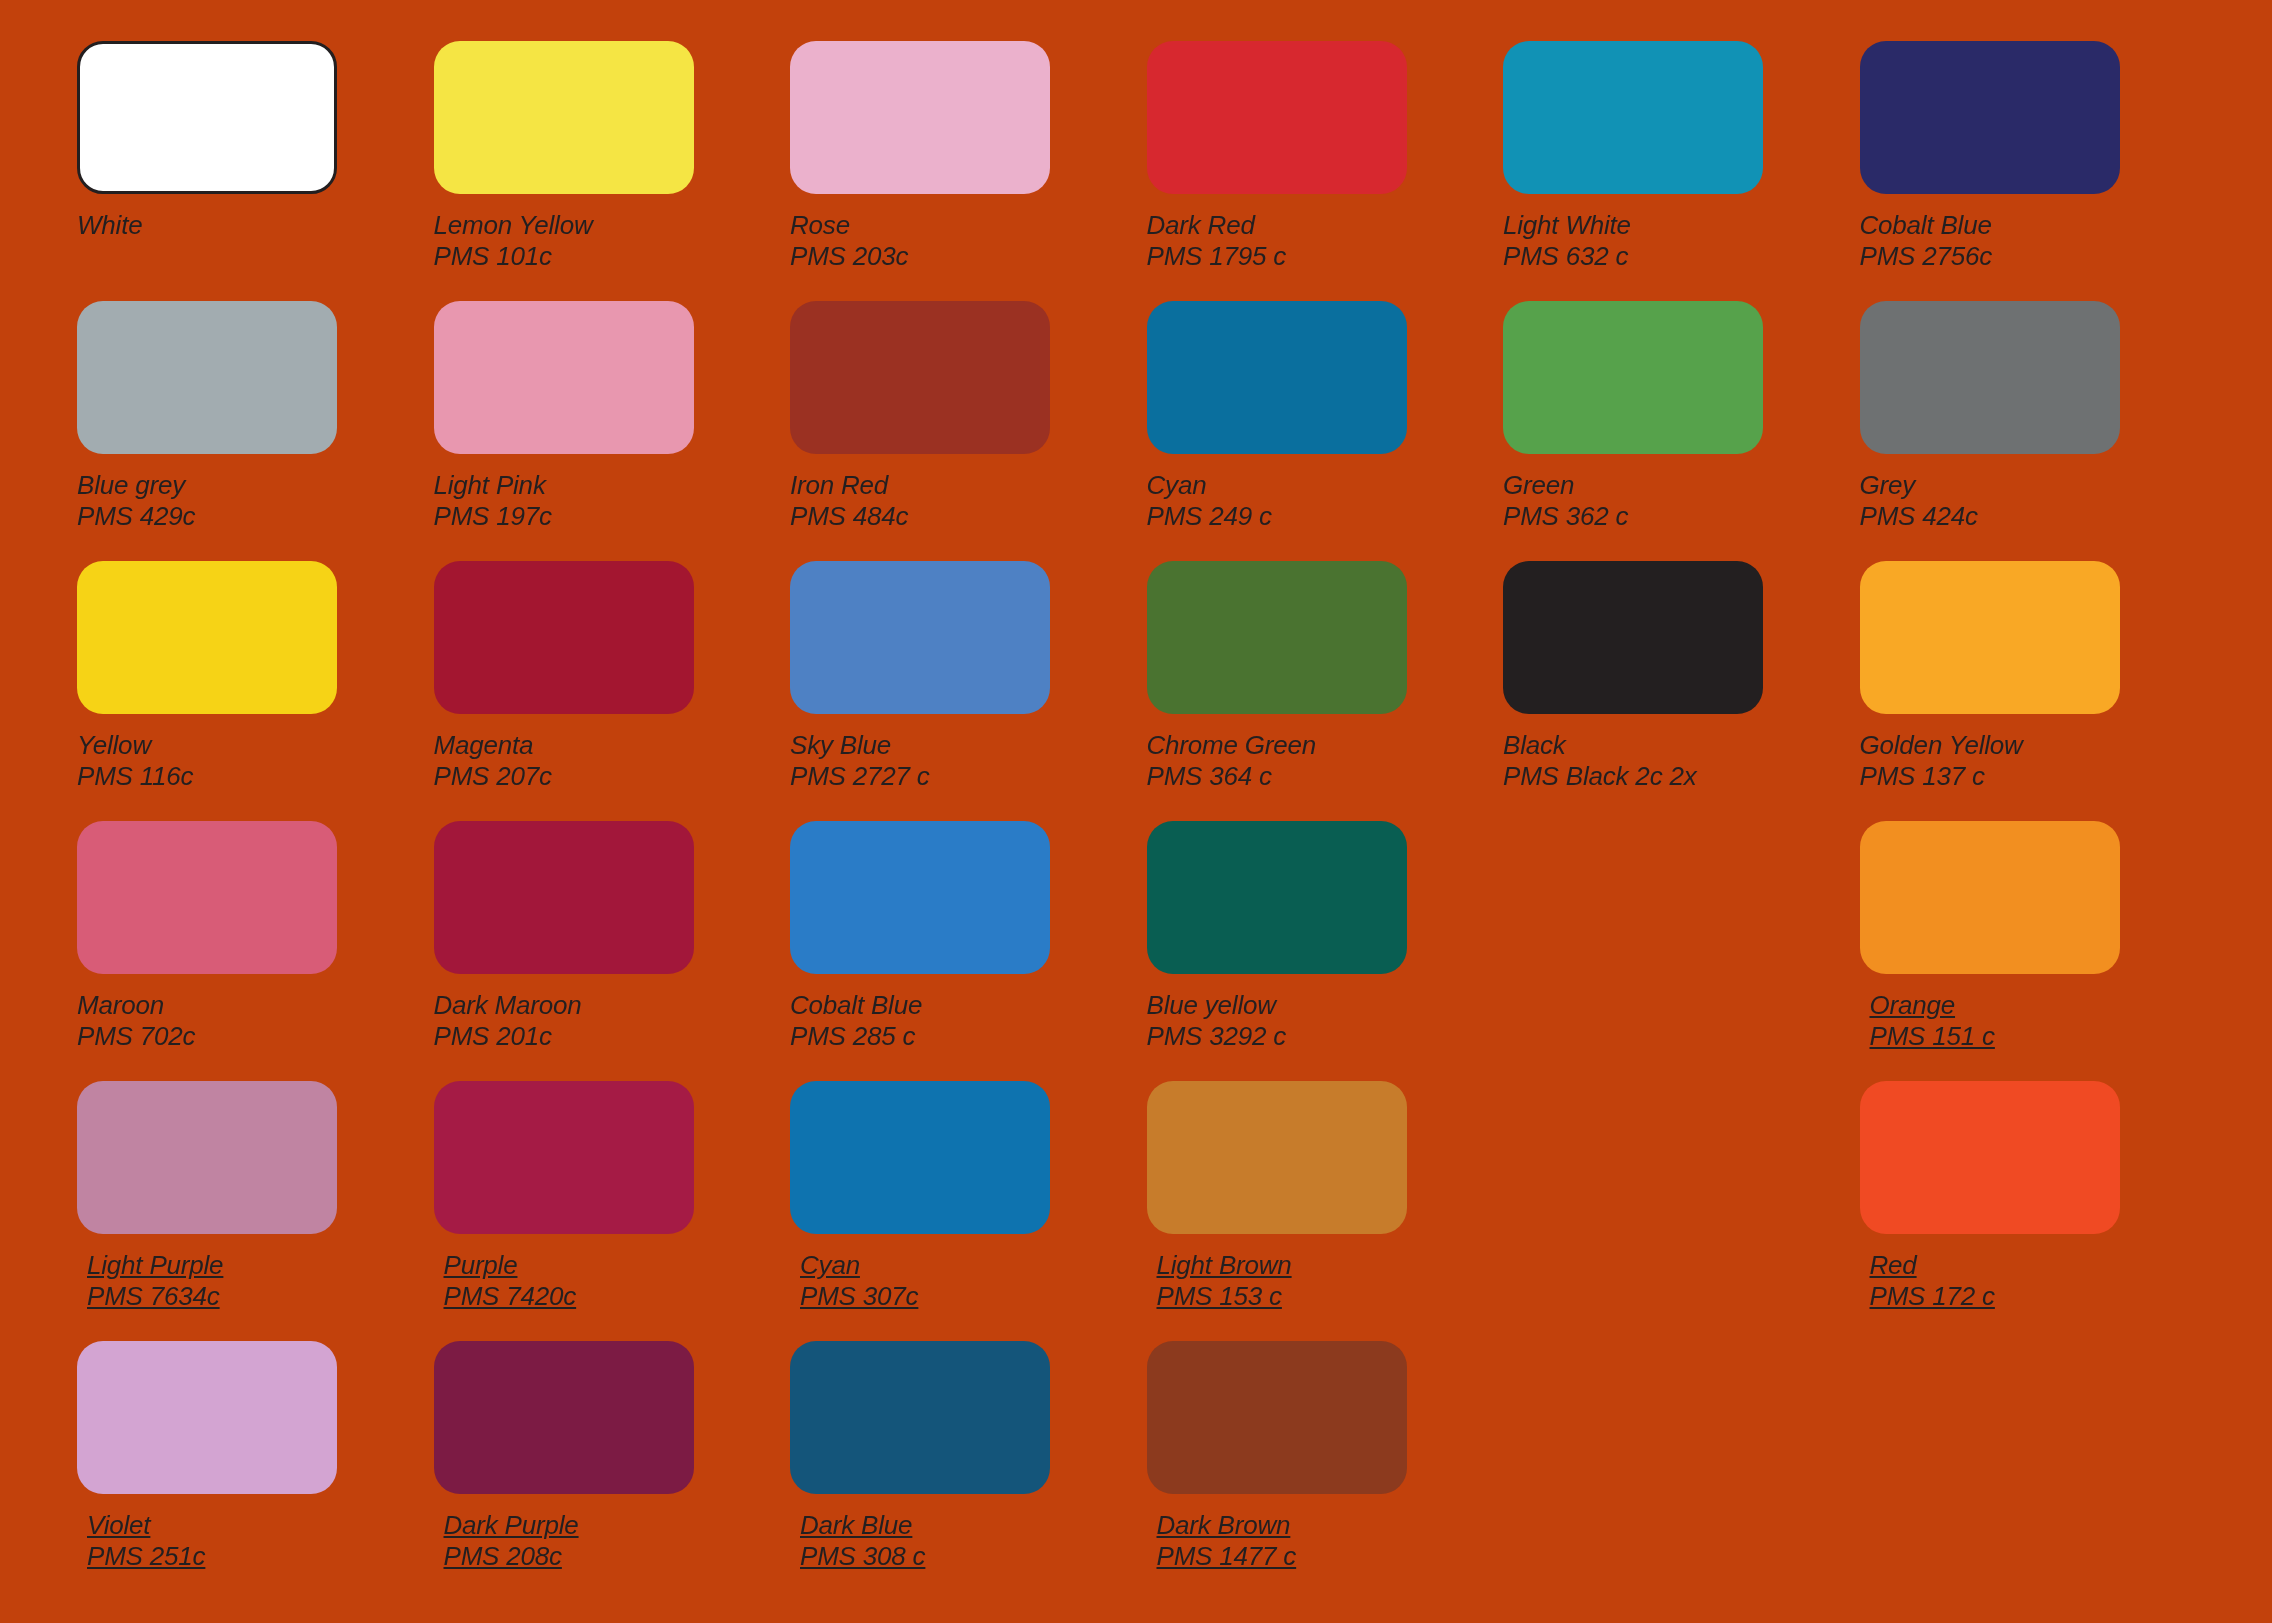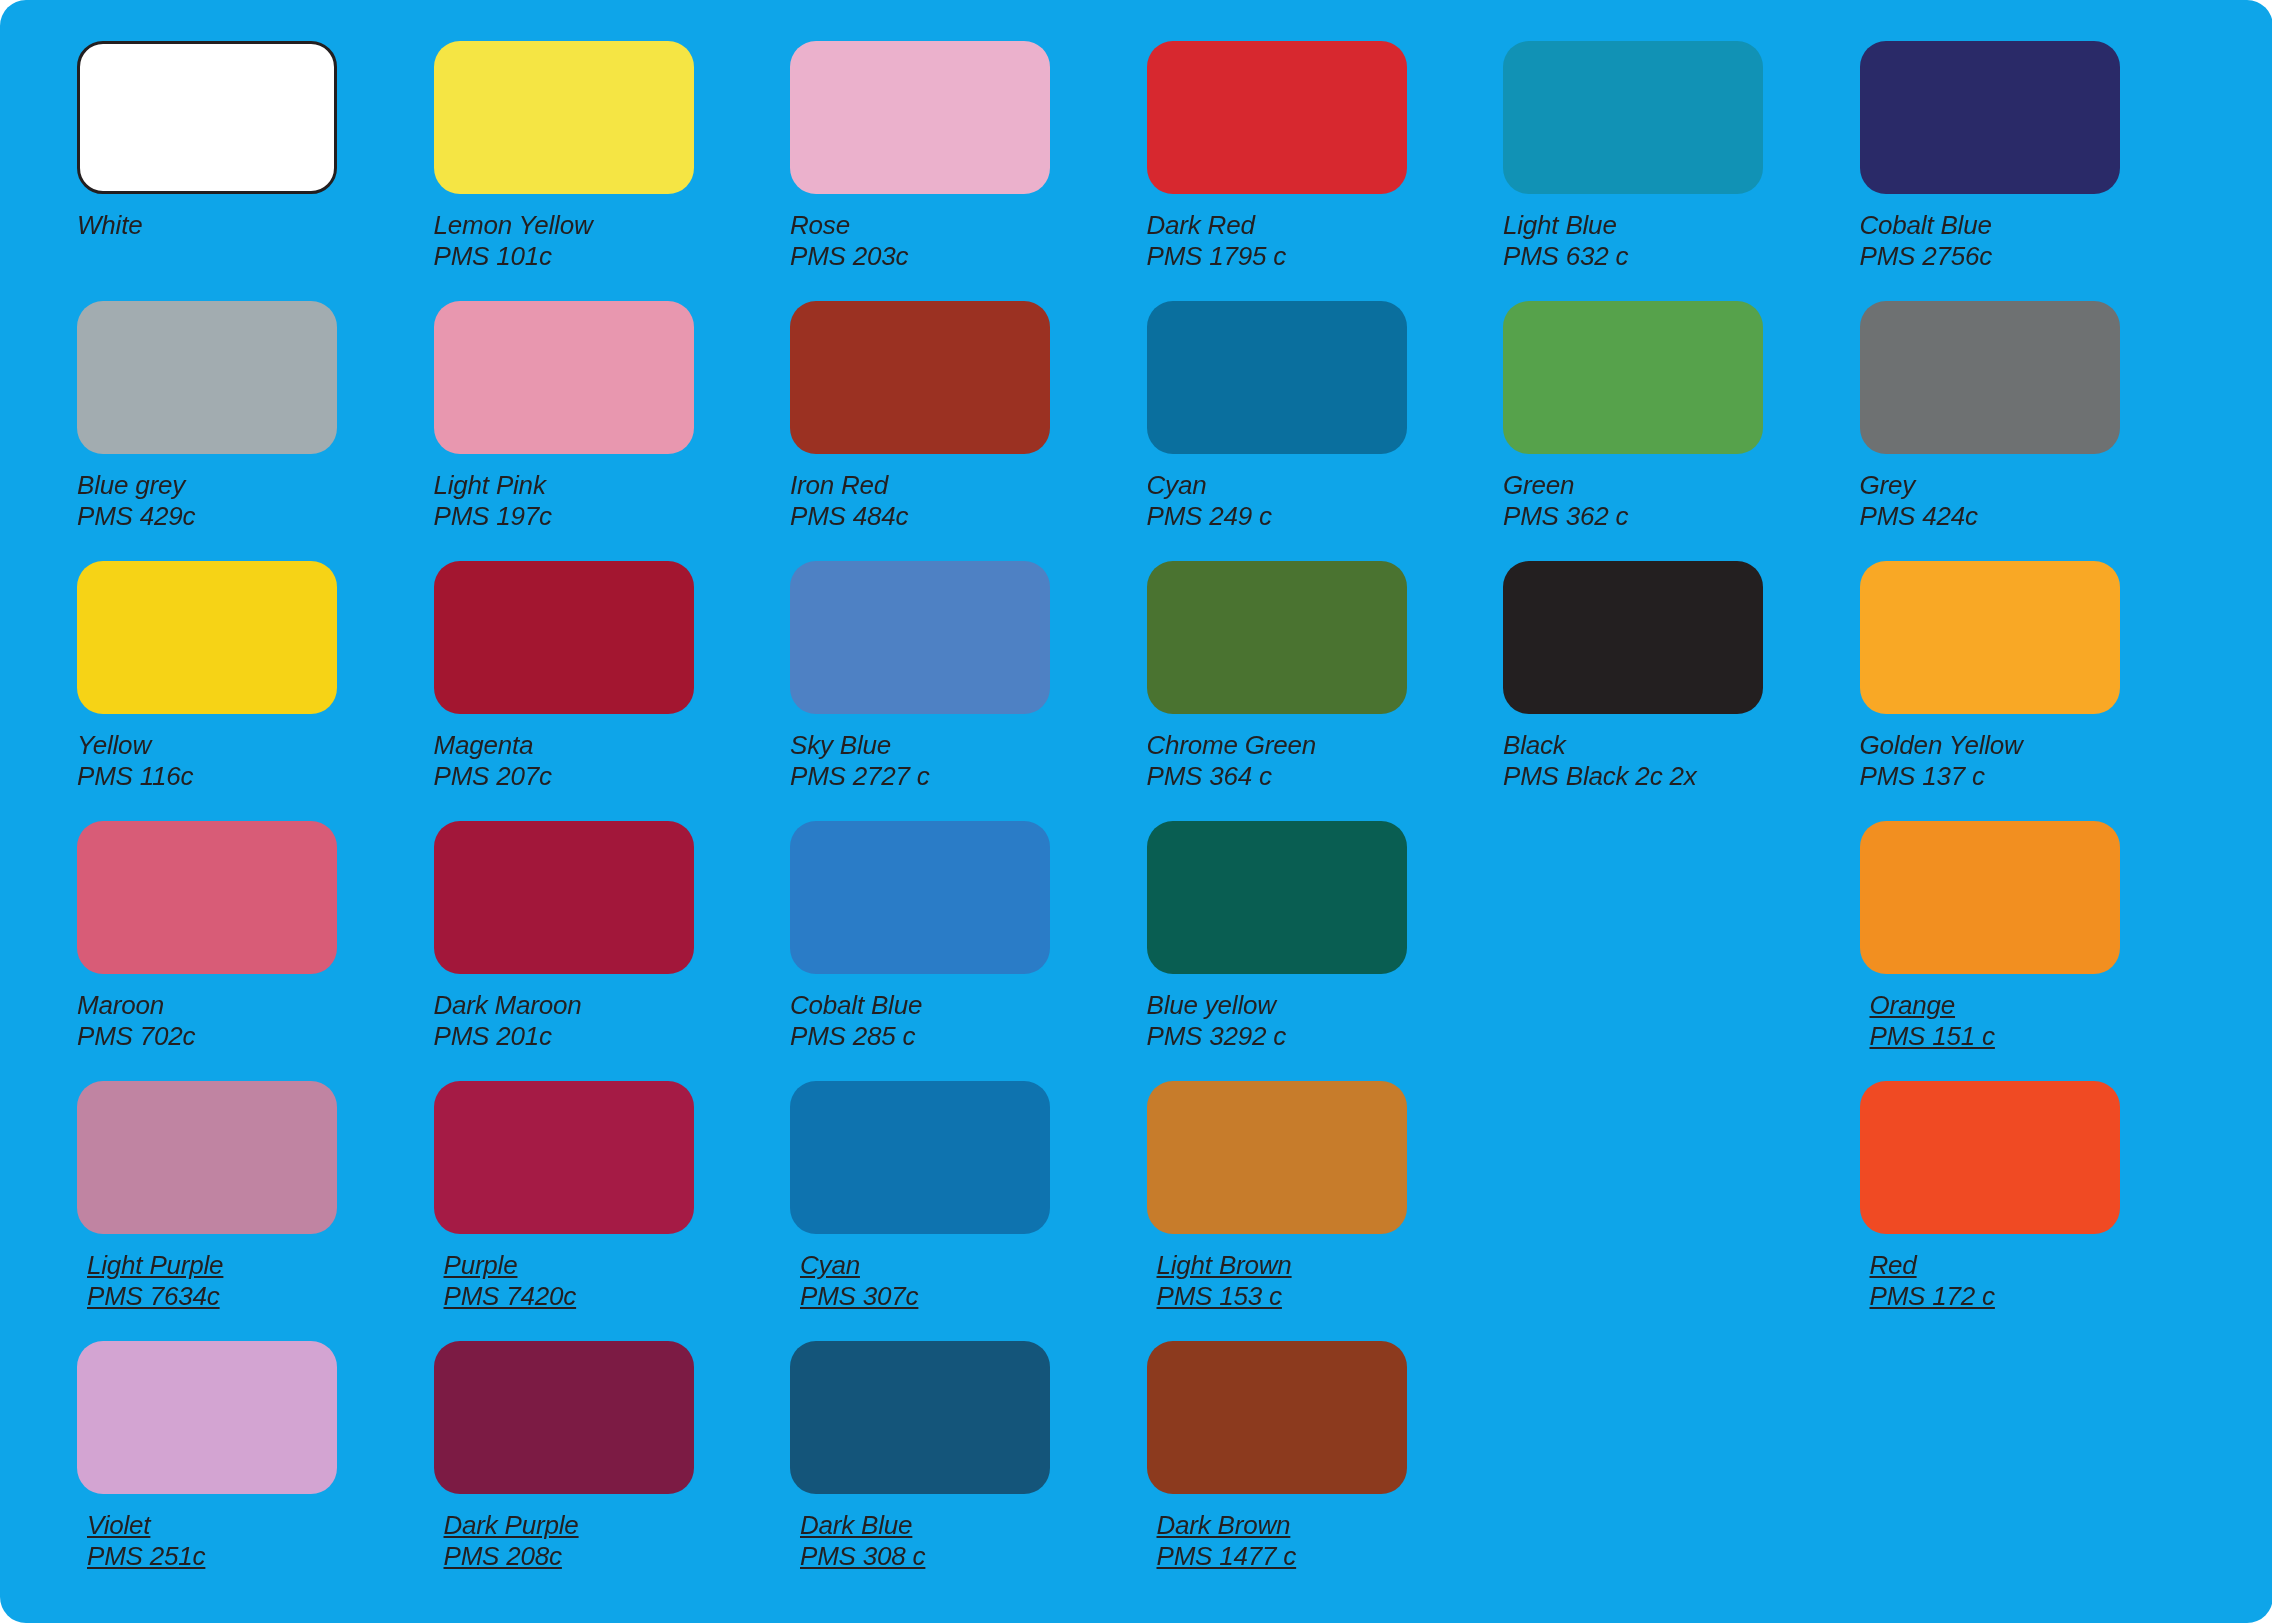--- a/index.html
+++ b/index.html
@@ -12,24 +12,23 @@
     width: 2273px;
     height: 1623px;
     font-family: "Liberation Sans", sans-serif;
     overflow: hidden;
   }
 
   .palette-sheet {
     position: relative;
     width: 2273px;
     height: 1623px;
-    background: #0ea5e9;
+    background: #c2410c;
     box-sizing: border-box;
     padding: 41px 0 0 0;
-    border-radius: 26px;
   }
 
   .swatch-grid {
     display: grid;
     grid-template-columns: repeat(6, 1fr);
     column-gap: 0px;
     row-gap: 0px;
     width: 2273px;
     padding-left: 77px;
     padding-right: 57px;
@@ -109,21 +108,21 @@
       <div class="swatch-cell">
         <div class="chip" style="background: rgb(215, 40, 47);"></div>
         <div class="chip-caption">
           <span class="caption-name">Dark Red</span>
           <span class="caption-code">PMS 1795 c</span>
         </div>
       </div>
       <div class="swatch-cell">
         <div class="chip" style="background: rgb(17, 146, 181);"></div>
         <div class="chip-caption">
-          <span class="caption-name">Light Blue</span>
+          <span class="caption-name">Light White</span>
           <span class="caption-code">PMS 632 c</span>
         </div>
       </div>
       <div class="swatch-cell">
         <div class="chip" style="background: rgb(42, 42, 104);"></div>
         <div class="chip-caption">
           <span class="caption-name">Cobalt Blue</span>
           <span class="caption-code">PMS 2756c</span>
         </div>
       </div>

